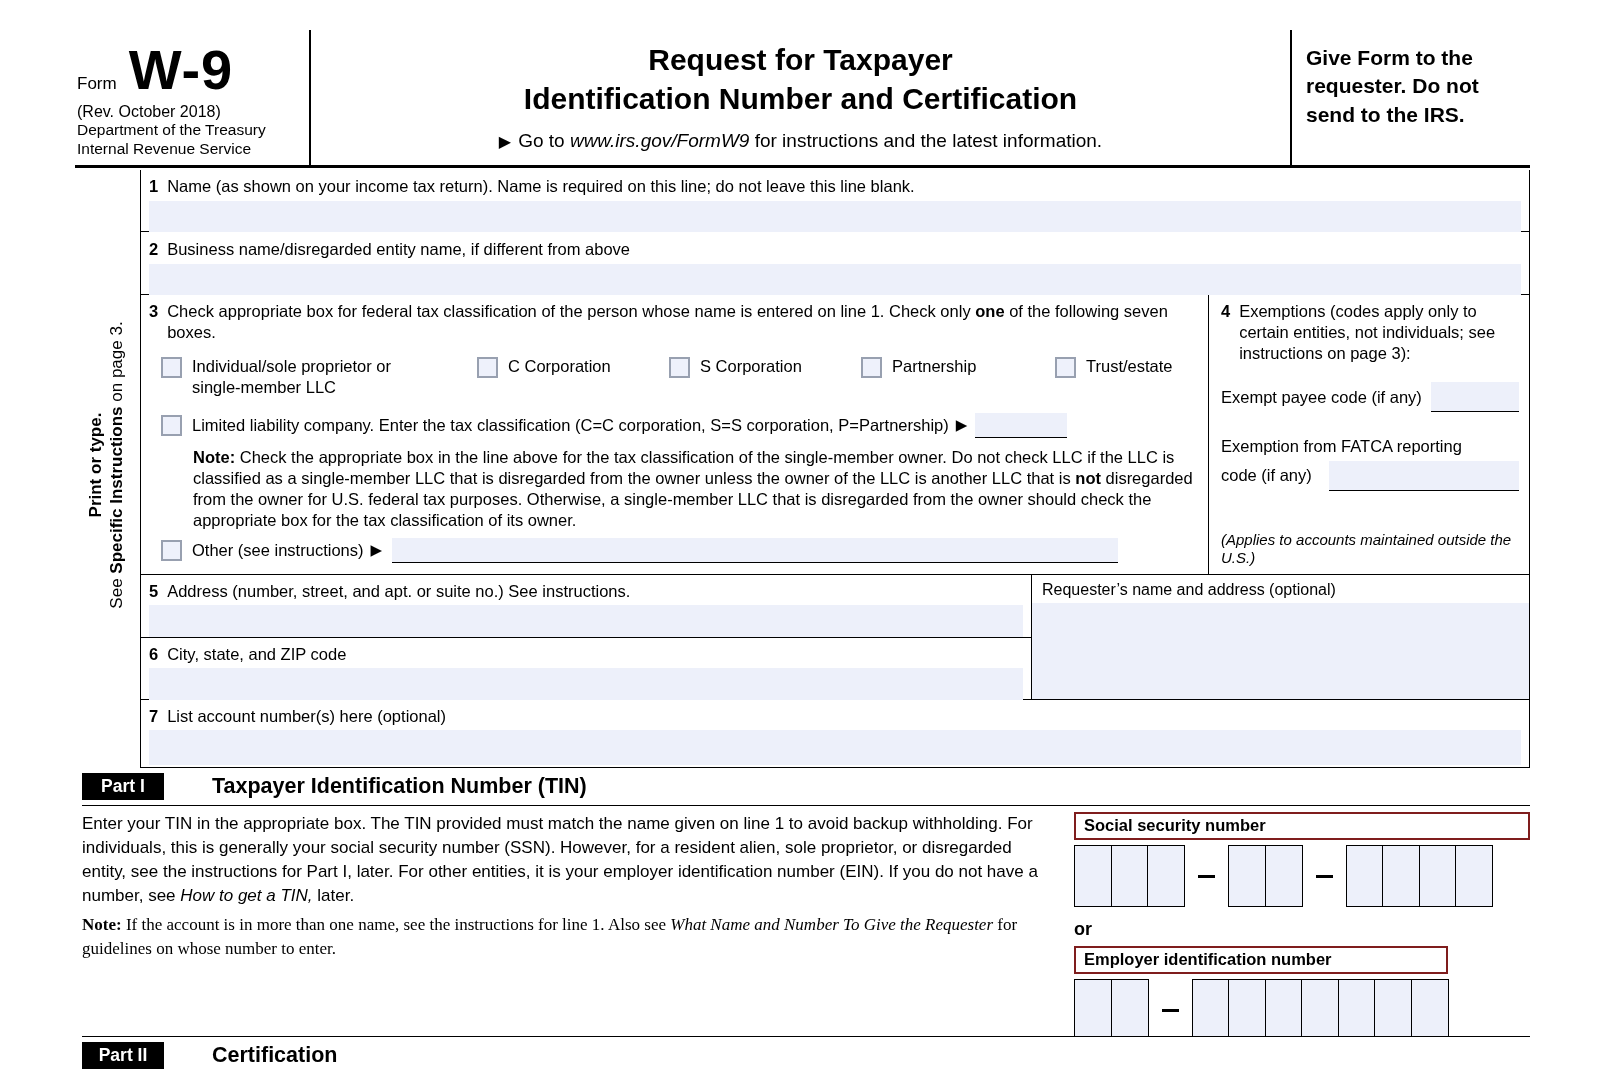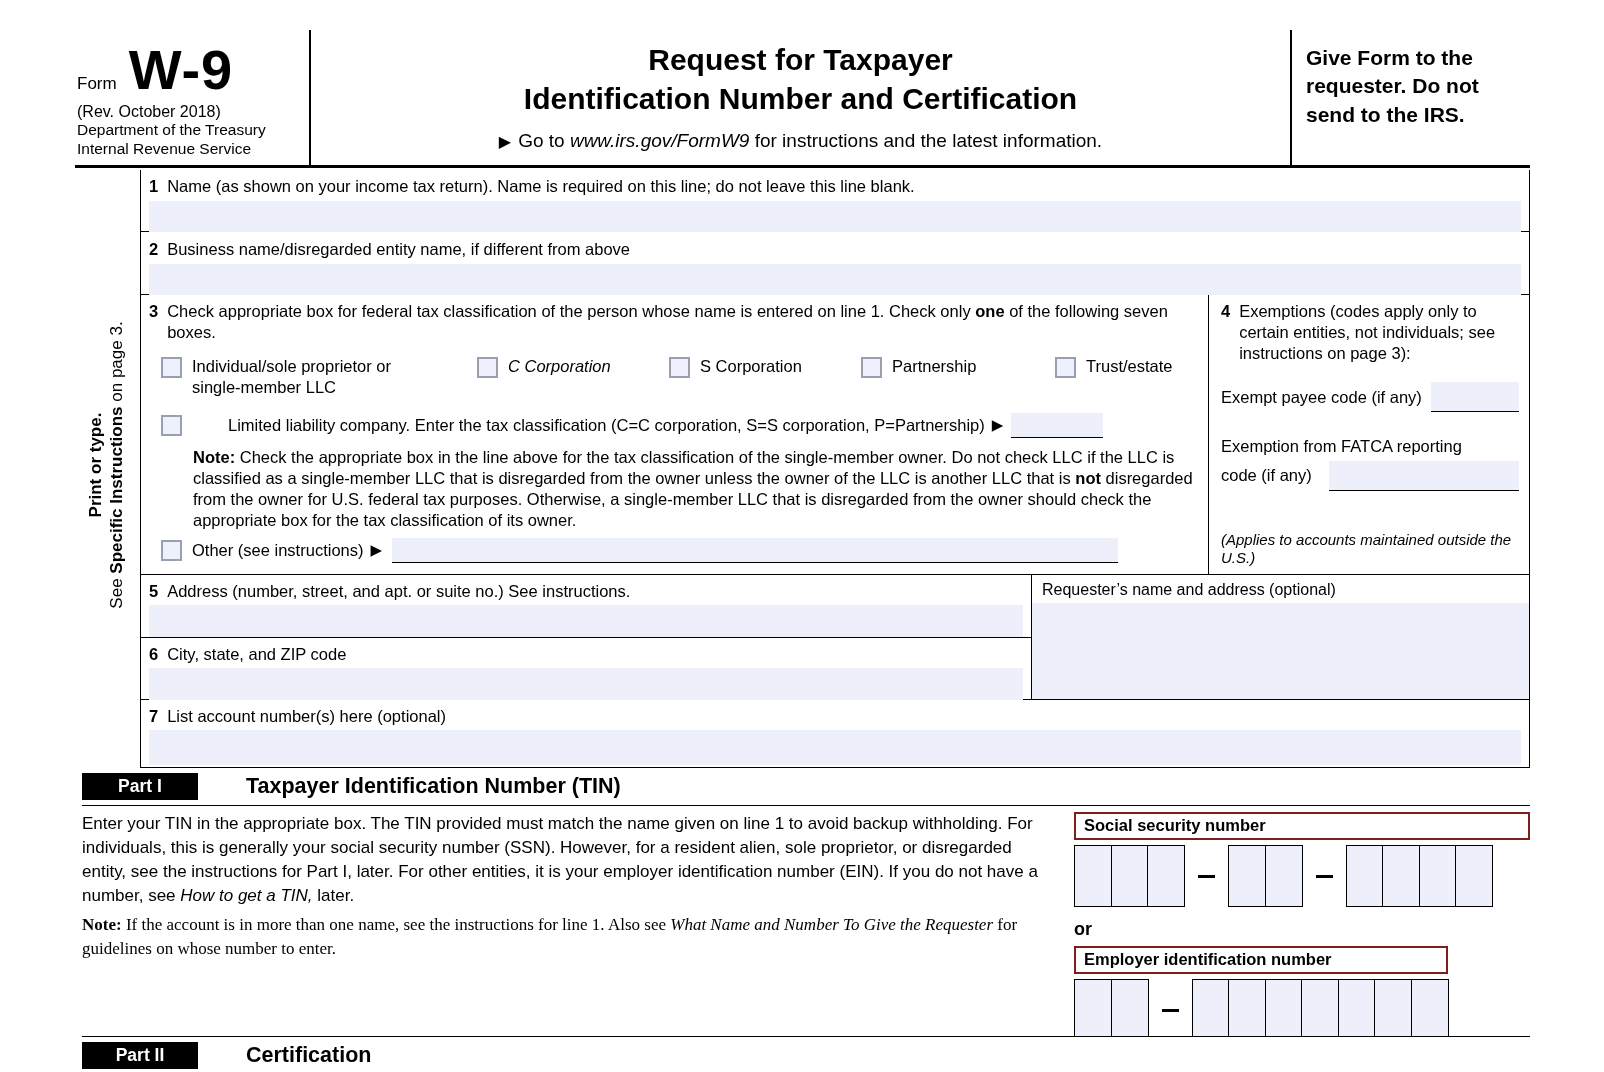--- a/index.html
+++ b/index.html
@@ -38,24 +38,24 @@
 
   .r34 { height:280px; border-bottom:1px solid #000; display:flex; }
   .col3 { width:1067px; padding:6px 10px 0 8px; }
   .col4 { width:321px; border-left:1px solid #000; padding:6px 10px 0 12px; position:relative; font-size:16.5px; line-height:1.3; }
 
   .cb-row { display:flex; margin-top:13px; padding-left:12px; }
   .cb-item { display:flex; align-items:flex-start; }
   .cb { width:21px; height:21px; border:2px solid #98a0b0; background:#eef1fb; flex:none; margin-right:10px; margin-top:1px; cursor:pointer; }
   .cb-label { font-size:16.5px; line-height:1.26; }
   .cb-i0 { width:316px; } .cb-i0 .cb-label { max-width:242px; }
-  .cb-i1 { width:192px;font-style:italic; } .cb-i2 { width:192px; } .cb-i3 { width:194px; }
+  .cb-i1 { width:192px; } .cb-i2 { width:192px; } .cb-i3 { width:194px; }
 
   .llc-row { display:flex; align-items:center; padding-left:12px; margin-top:15px; }
-  .llc-row .cb-label { white-space:nowrap;margin-left:36px; }
+  .llc-row .cb-label { white-space:nowrap; }
   .ptr { font-size:15px; margin-left:7px; flex:none; }
   .llc-input { width:92px; height:25px; background:#edf0fa; border:0; border-bottom:1.5px solid #000; margin-left:8px; font-size:16px; font-family:inherit; padding:0 6px; }
 
   .note { margin:9px 4px 0 44px; font-size:16.5px; line-height:1.27; }
 
   .other-row { display:flex; align-items:center; padding-left:12px; margin-top:7px; }
   .other-input { width:726px; height:25px; background:#edf0fa; border:0; border-bottom:1px solid #000; margin-left:10px; font-size:16px; font-family:inherit; padding:0 6px; }
 
   .exempt-row { display:flex; justify-content:space-between; align-items:center; margin-top:18px; }
   .small-code { width:88px; height:30px; background:#edf0fa; border:0; border-bottom:1px solid #000; font-size:16px; font-family:inherit; padding:0 6px; flex:none; }
@@ -73,21 +73,21 @@
   .req-label { font-size:16px; padding:6px 10px 4px; }
   .req-fill { flex:1; background:#edf0fa; cursor:text; }
 
   .r7 { height:67px; padding:6px 8px 0 8px; }
   .r7 .fld { width:100%; height:35px; margin-top:3px; }
 
   
   .part-hdr { position:absolute; left:82px; width:1448px; display:flex; align-items:center; border-bottom:1px solid #000; padding-bottom:5px; background:#fff; }
   #part1-hdr { top:773px; }
   #part2-hdr { top:1036px; border-top:1px solid #000; padding-top:5px; }
-  .badge { width:116px; height:27px; background:#000; color:#fff; font-weight:bold; font-size:17.5px; display:flex; align-items:center; justify-content:center; flex:none; }
+  .badge { width:82px; height:27px; background:#000; color:#fff; font-weight:bold; font-size:17.5px; display:flex; align-items:center; justify-content:center; flex:none; }
   .part-title { font-weight:bold; font-size:21.5px; margin-left:48px; }
 
   
   .p1body { position:absolute; left:82px; top:812px; width:1448px; display:flex; }
   .p1text { width:978px; font-size:17px; line-height:1.41; }
   .p1text .para + .para { margin-top:5px;font-family:Liberation Serif, serif; }
   .tin { width:456px; margin-left:14px; }
   .tin-box-label { border:2px solid #7f1d1d; font-weight:bold; font-size:16.5px; padding:2px 8px 3px; }
   .ein-w { width:374px; }
   .cells { display:flex; align-items:center; margin-top:5px; }

